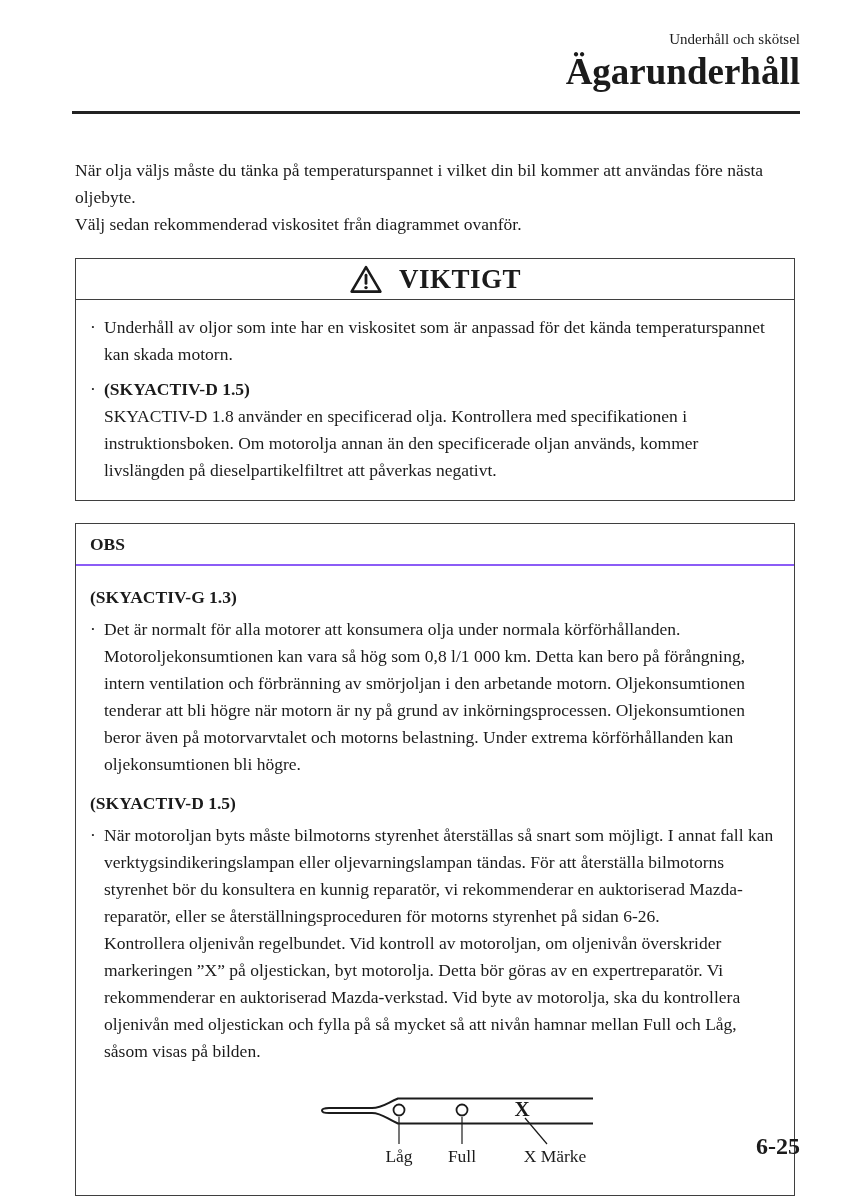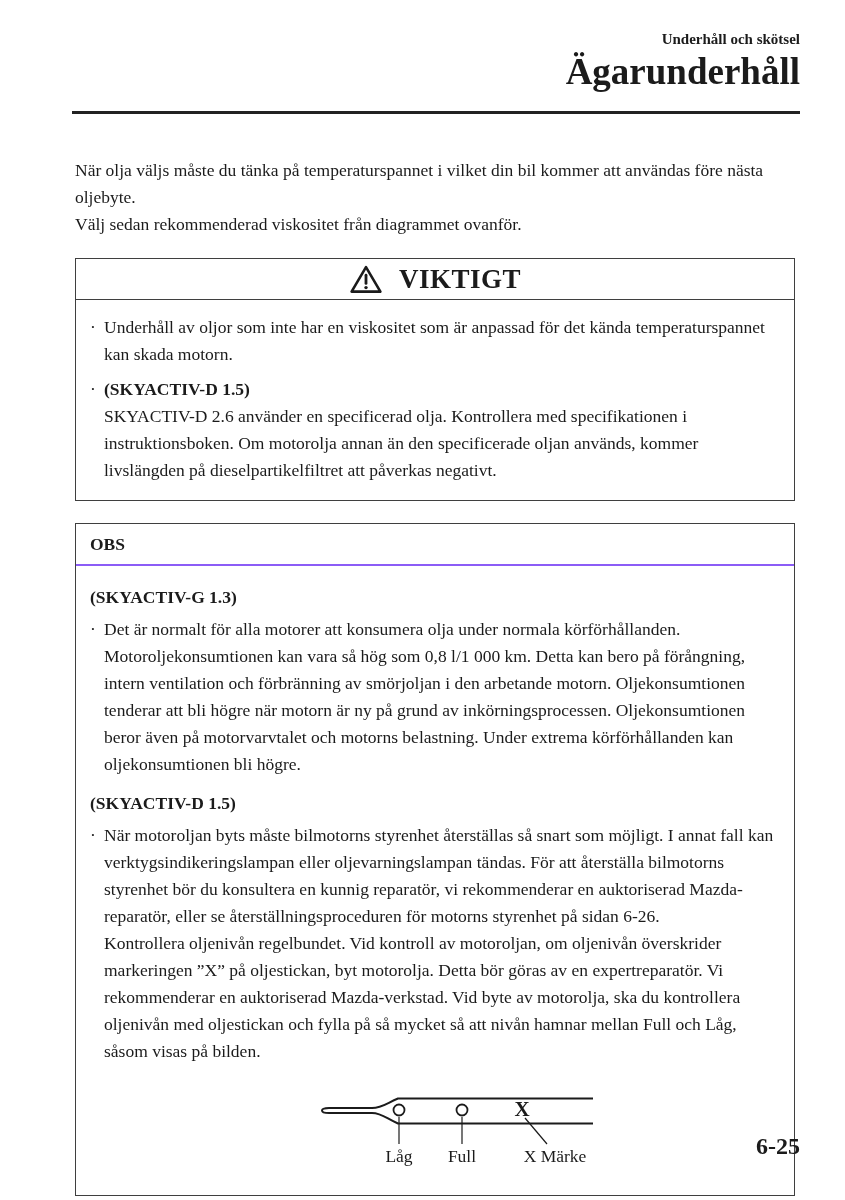--- a/index.html
+++ b/index.html
@@ -16,21 +16,21 @@
     overflow: hidden;
   }
   
   .hdr {
     width: 728px;
     margin: 30px 45px 0 72px;
     text-align: right;
   }
   .hdr-section {
     font-size: 15px;
-    font-weight: bold;
+    font-weight: normal;
     line-height: 1.25;
   }
   .hdr-title {
     margin: 2px 0 18px 0;
     font-size: 37px;
     font-weight: bold;
     line-height: 1.15;
   }
   .hdr-rule {
     width: 728px;
@@ -140,21 +140,21 @@
         <div class="bullet-item">
           <span class="bullet">·</span>
           <div class="bi-body">
             <p>Underhåll av oljor som inte har en viskositet som är anpassad för det kända temperaturspannet kan skada motorn.</p>
           </div>
         </div>
         <div class="bullet-item">
           <span class="bullet">·</span>
           <div class="bi-body">
             <p class="subhead">(SKYACTIV-D 1.5)</p>
-            <p>SKYACTIV-D 2.6 använder en specificerad olja. Kontrollera med specifikationen i instruktionsboken. Om motorolja annan än den specificerade oljan används, kommer livslängden på dieselpartikelfiltret att påverkas negativt.</p>
+            <p>SKYACTIV-D 1.8 använder en specificerad olja. Kontrollera med specifikationen i instruktionsboken. Om motorolja annan än den specificerade oljan används, kommer livslängden på dieselpartikelfiltret att påverkas negativt.</p>
           </div>
         </div>
       </div>
     </section>
 
     <section class="box obs-box">
       <div class="obs-head">OBS</div>
       <div class="box-body">
 
         <p class="subhead">(SKYACTIV-G 1.3)</p>

